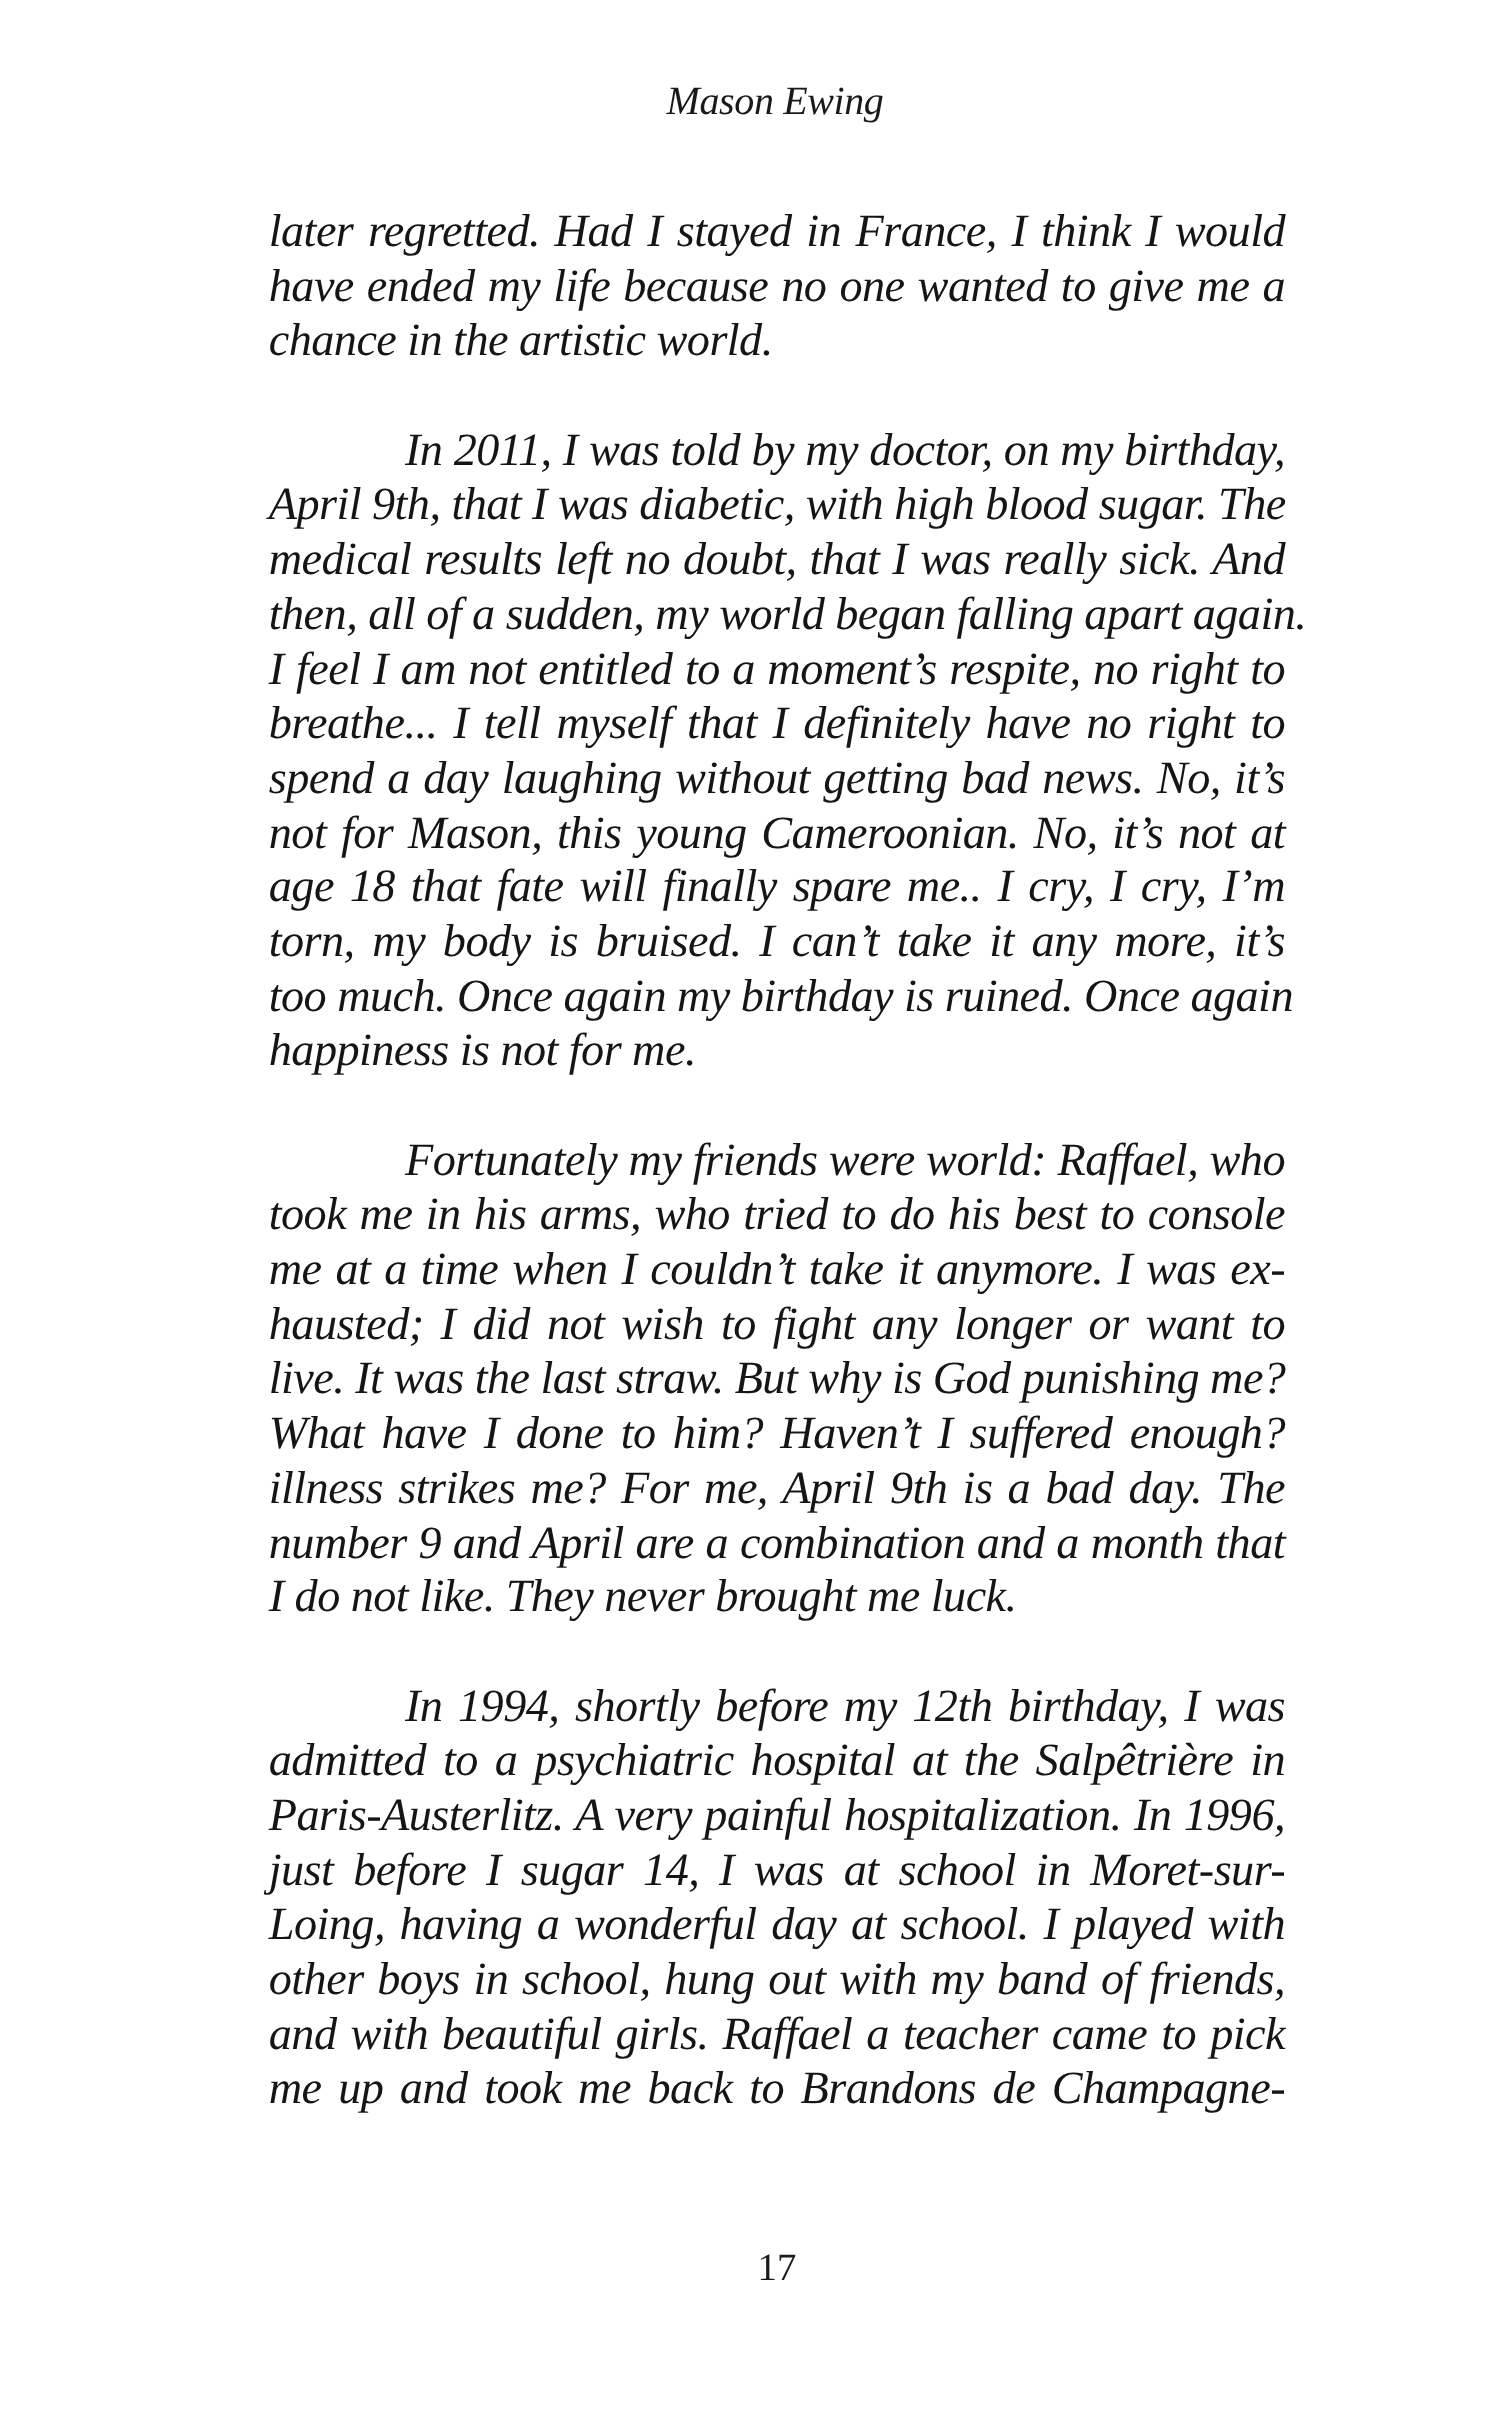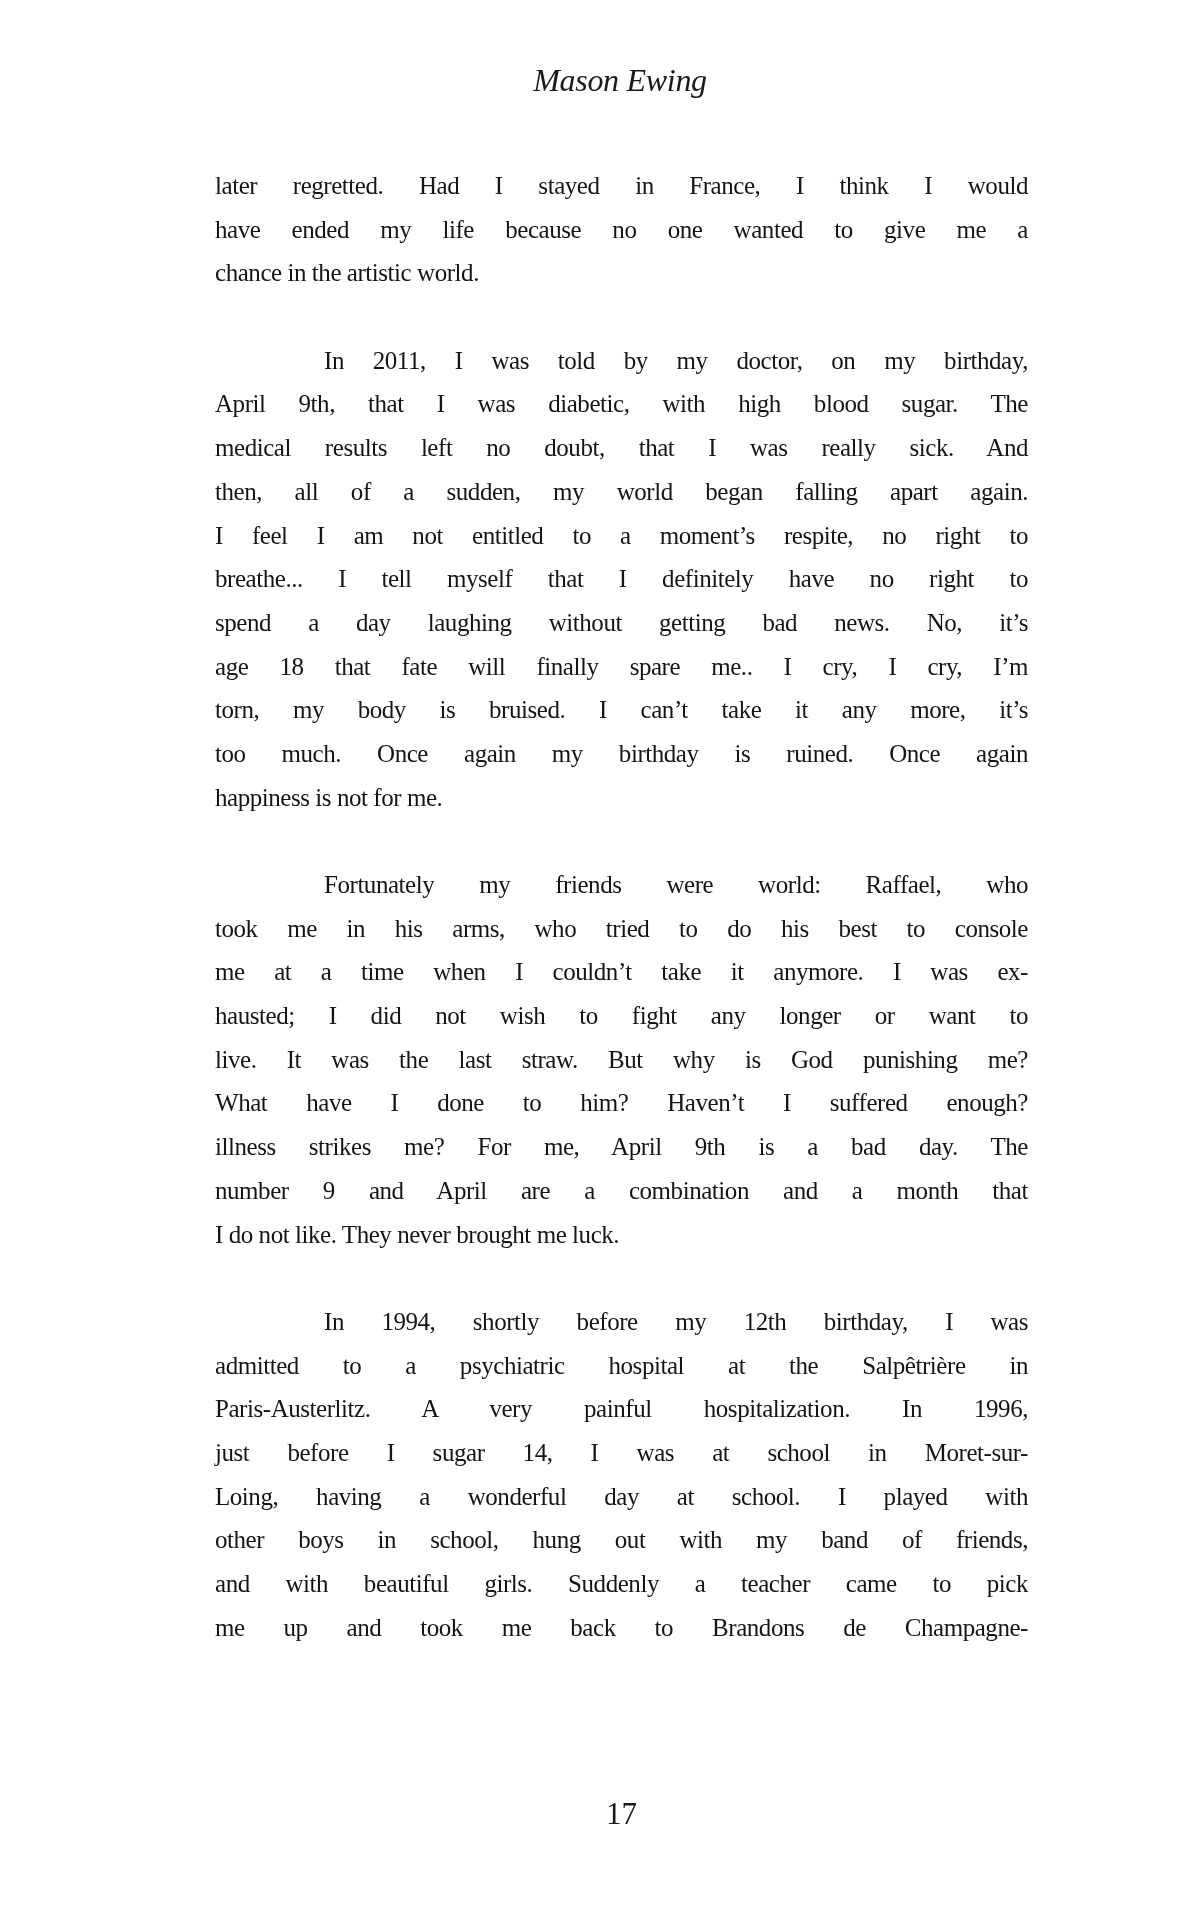--- a/index.html
+++ b/index.html
@@ -42,26 +42,27 @@
       top: 164px;
       width: 813px;
     }
     .para {
       margin: 0 0 43.7px 0;
     }
     .line {
       display: block;
       height: 43.7px;
       line-height: 43.7px;
-      font-size: 25px;
+      font-size: 37px;
       letter-spacing: -0.45px;
       white-space: nowrap;
       text-align: justify;
       text-align-last: justify;
       transform-origin: left center;
+      font-style: italic;
     }
     .line.indent {
       padding-left: 109px;
     }
     .line.last {
       text-align: center;
       text-align-last: left;
     }
     .page-number {
       position: absolute;
@@ -89,20 +90,21 @@
     </p>
 
     <p class="para">
       <span class="line indent">In 2011, I was told by my doctor, on my birthday,</span>
       <span class="line">April 9th, that I was diabetic, with high blood sugar. The</span>
       <span class="line">medical results left no doubt, that I was really sick. And</span>
       <span class="line">then, all of a sudden, my world began falling apart again.</span>
       <span class="line">I feel I am not entitled to a moment’s respite, no right to</span>
       <span class="line">breathe... I tell myself that I definitely have no right to</span>
       <span class="line">spend a day laughing without getting bad news. No, it’s</span>
+      <span class="line">not for Mason, this young Cameroonian. No, it’s not at</span>
       <span class="line">age 18 that fate will finally spare me.. I cry, I cry, I’m</span>
       <span class="line">torn, my body is bruised. I can’t take it any more, it’s</span>
       <span class="line">too much. Once again my birthday is ruined. Once again</span>
       <span class="line last">happiness is not for me.</span>
     </p>
 
     <p class="para">
       <span class="line indent">Fortunately my friends were world: Raffael, who</span>
       <span class="line">took me in his arms, who tried to do his best to console</span>
       <span class="line">me at a time when I couldn’t take it anymore. I was ex-</span>
@@ -114,19 +116,19 @@
       <span class="line last">I do not like. They never brought me luck.</span>
     </p>
 
     <p class="para">
       <span class="line indent">In 1994, shortly before my 12th birthday, I was</span>
       <span class="line">admitted to a psychiatric hospital at the Salpêtrière in</span>
       <span class="line">Paris-Austerlitz. A very painful hospitalization. In 1996,</span>
       <span class="line">just before I sugar 14, I was at school in Moret-sur-</span>
       <span class="line">Loing, having a wonderful day at school. I played with</span>
       <span class="line">other boys in school, hung out with my band of friends,</span>
-      <span class="line">and with beautiful girls. Suddenly a teacher came to pick</span>
+      <span class="line">and with beautiful girls. Raffael a teacher came to pick</span>
       <span class="line">me up and took me back to Brandons de Champagne-</span>
     </p>
   </div>
 
   <div class="page-number">17</div>
 </div>
 
 </body></html>

